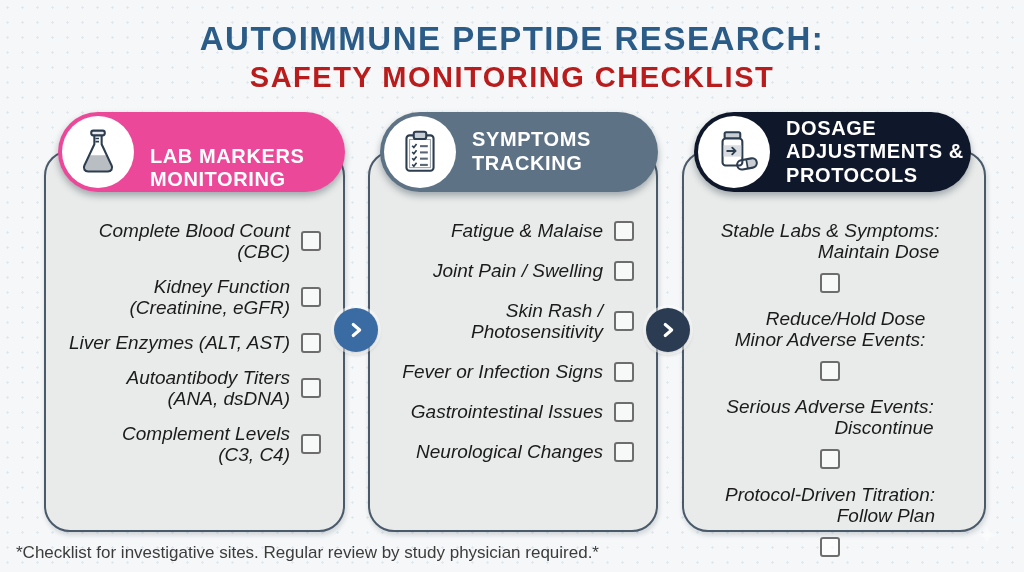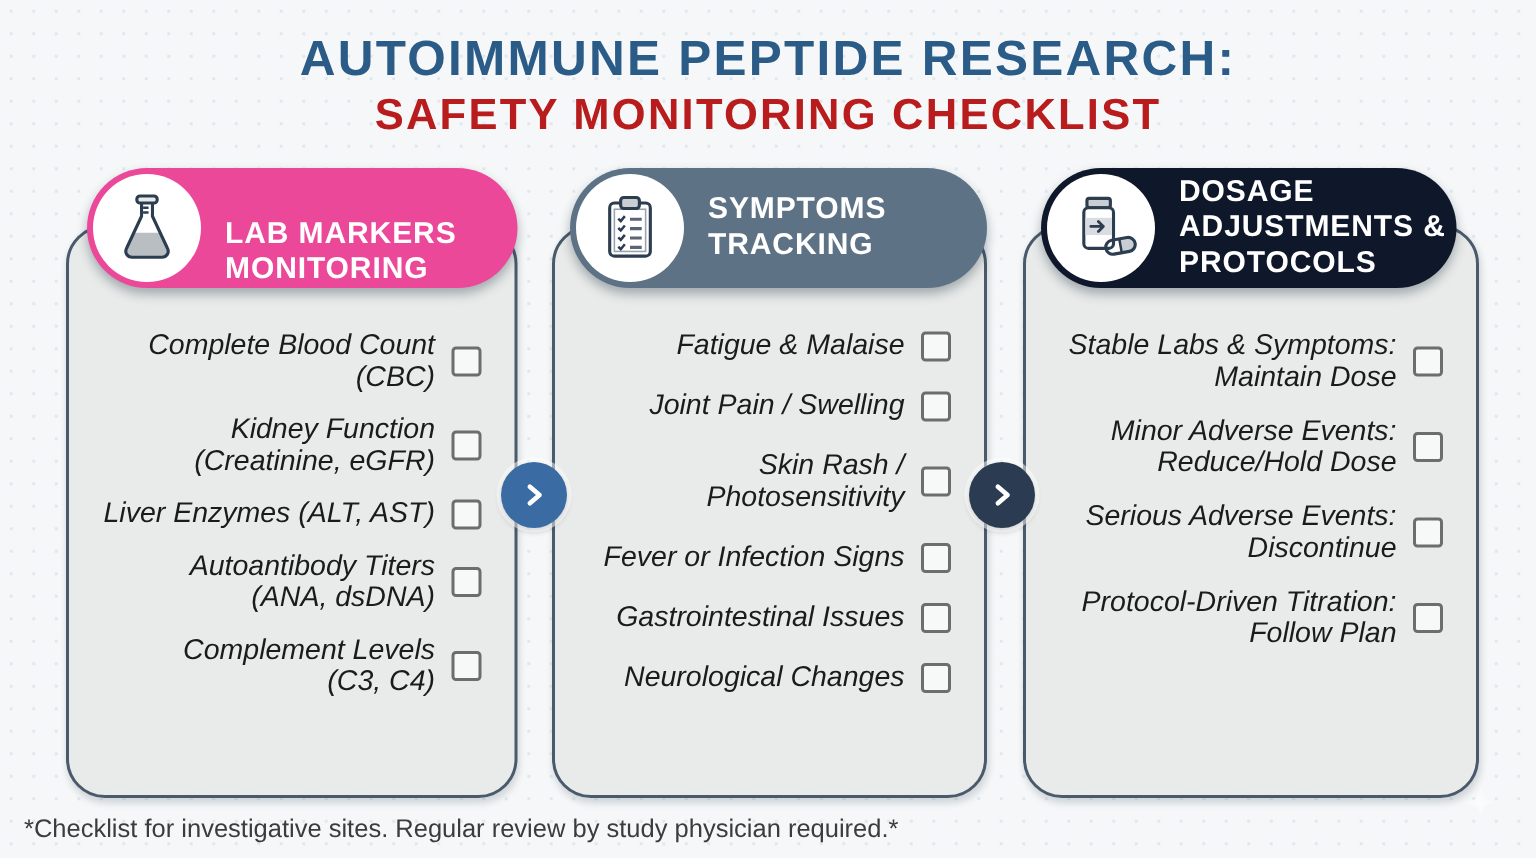--- a/index.html
+++ b/index.html
@@ -71,21 +71,21 @@
     position:absolute; left:0; top:0; width:100%; height:100%;
     padding:68px 22px 0 14px;
     display:flex; flex-direction:column;
     z-index:2;
   }
   .check-item {
     display:flex; align-items:center; justify-content:flex-end;
     gap:11px; margin-bottom:14px;
   }
   .card2 .check-item { margin-bottom:19px; }
-  .card3 .check-item { margin-bottom:15px; }
+  .card3 .check-item { margin-bottom:15px;flex-direction:column; }
   .item-text {
     text-align:right; color:#1b1b1b;
     font-size:19px; line-height:21px;font-style:italic;
   }
   .item-text span { display:block; }
   .checkbox {
     width:20px; height:20px; flex:0 0 20px;
     border:2px solid #6d6d6d; border-radius:3px;
     background:rgba(255,255,255,.65);
   }
@@ -218,22 +218,22 @@
   <div class="items">
     <div class="check-item">
       <div class="item-text">
           <span>Stable Labs &amp; Symptoms:</span>
           <span>Maintain Dose</span>
         </div>
       <span class="checkbox"></span>
     </div>
     <div class="check-item">
       <div class="item-text">
+          <span>Reduce/Hold Dose</span>
           <span>Minor Adverse Events:</span>
-          <span>Reduce/Hold Dose</span>
         </div>
       <span class="checkbox"></span>
     </div>
     <div class="check-item">
       <div class="item-text">
           <span>Serious Adverse Events:</span>
           <span>Discontinue</span>
         </div>
       <span class="checkbox"></span>
     </div>

